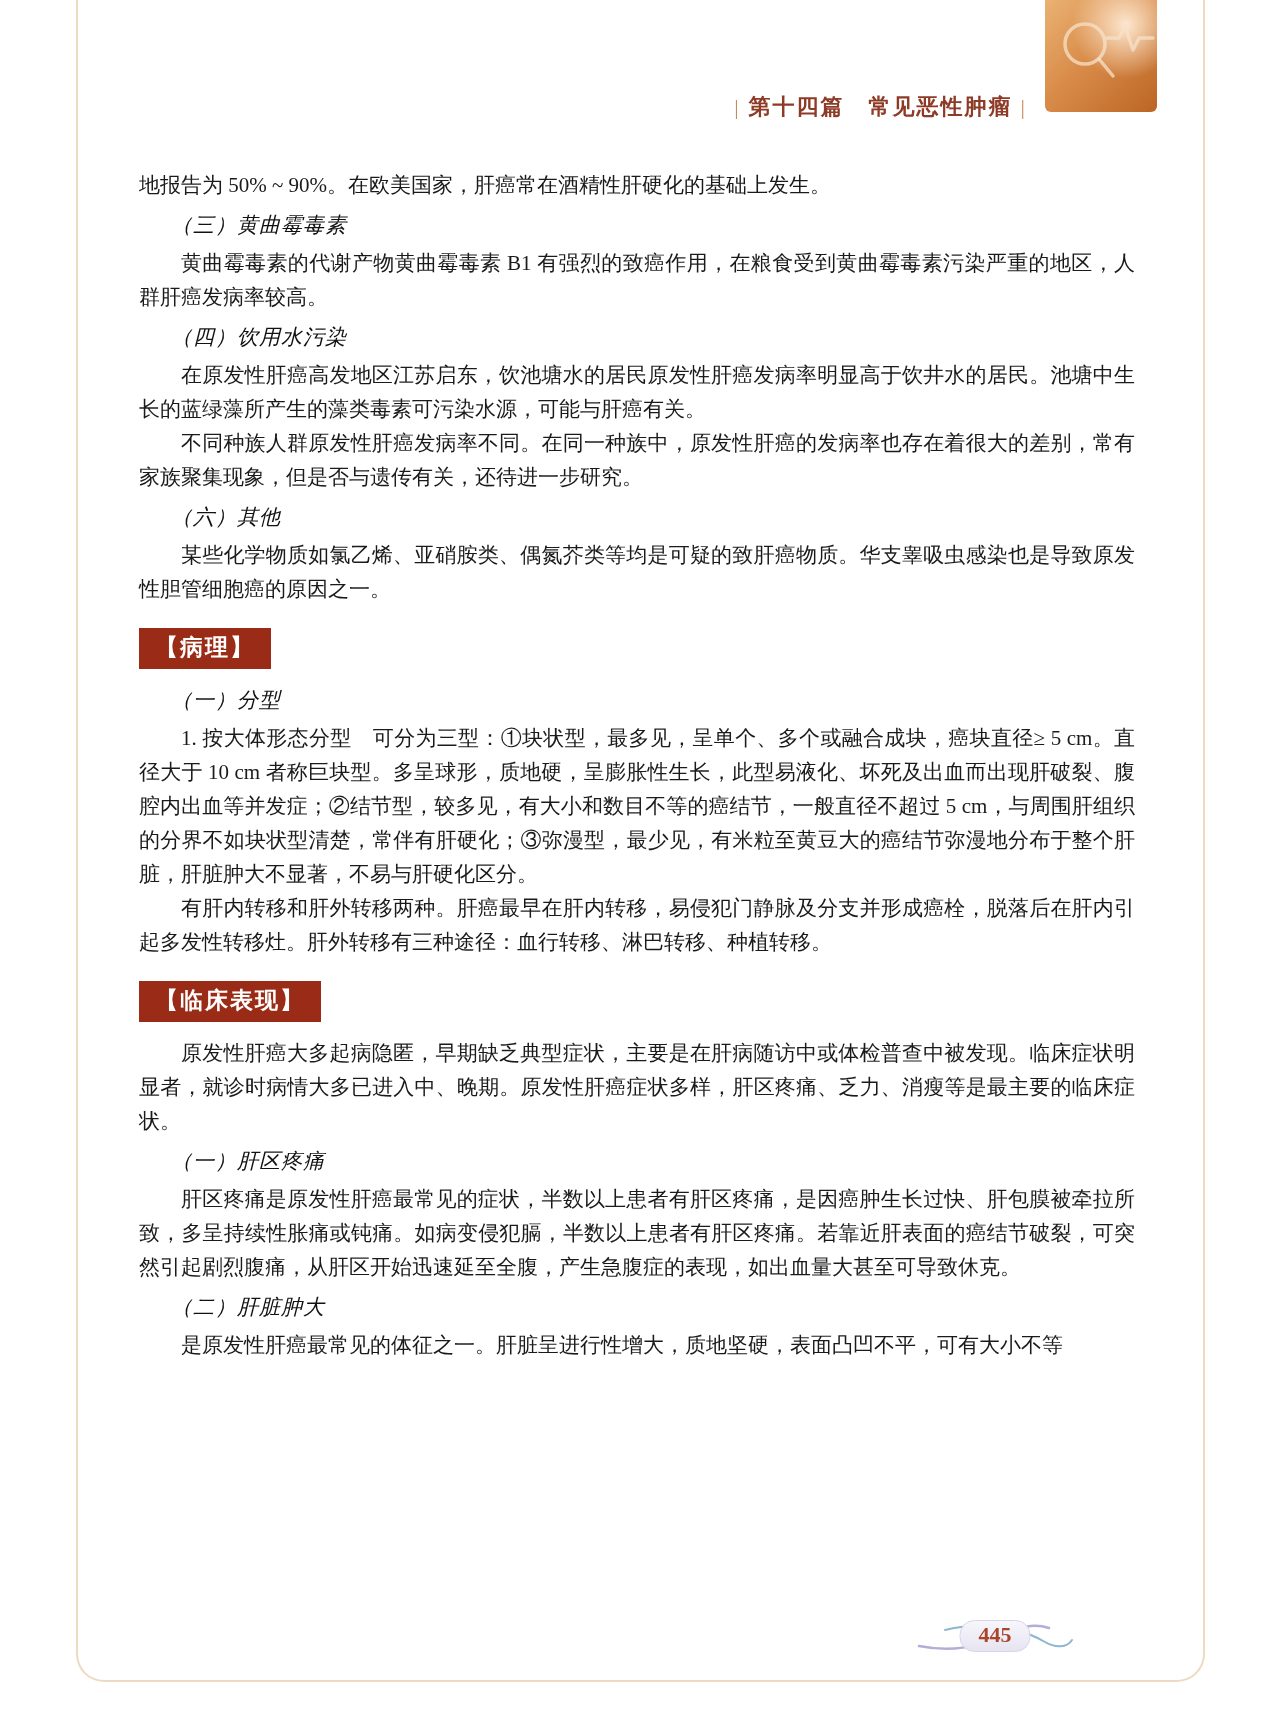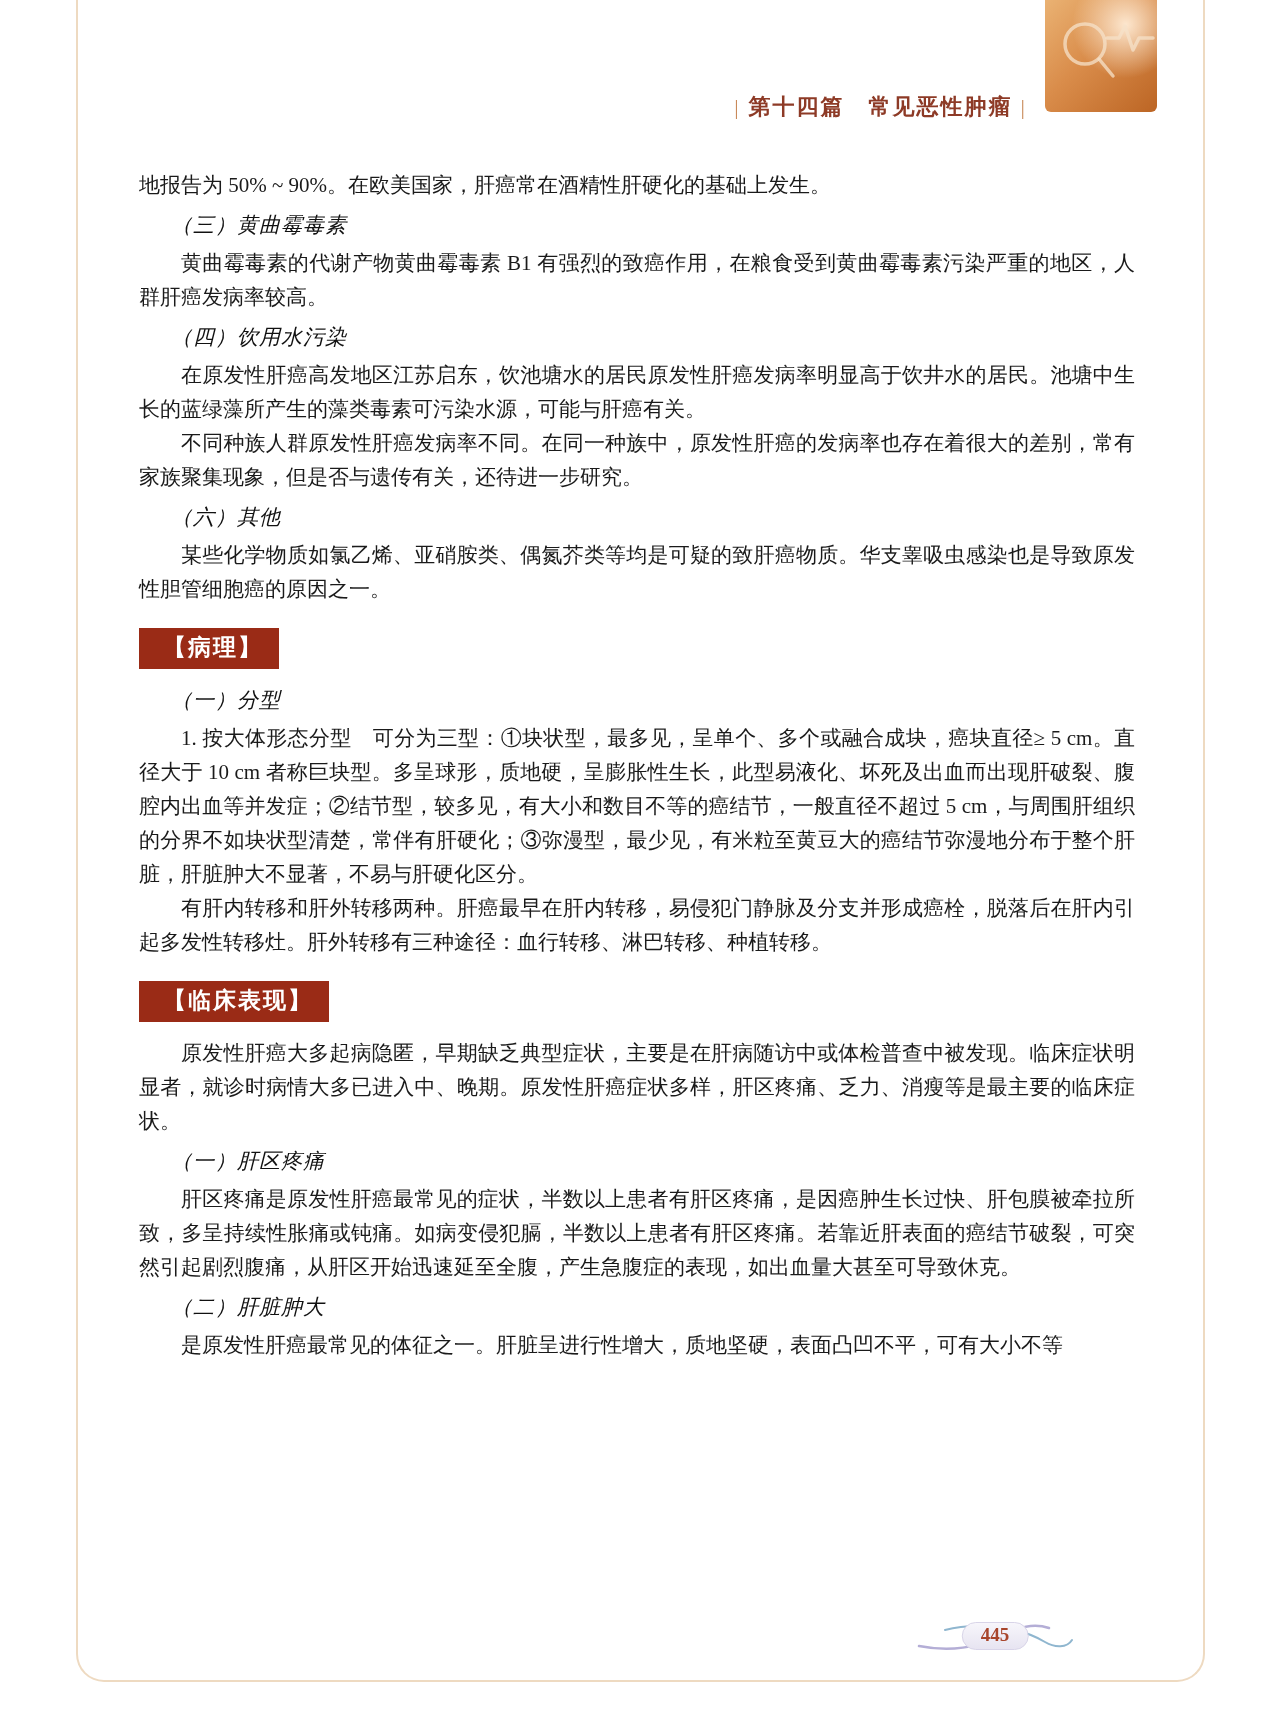--- a/index.html
+++ b/index.html
@@ -51,36 +51,36 @@
     letter-spacing:1px;
   }
 
   .section-row { margin:22px 0 14px; }
   .section-banner {
     display:inline-block;
     background:var(--banner_bg, #9a2b16);
     color:#ffffff;
     font-family:"Liberation Sans","DejaVu Sans",sans-serif;
     font-weight:bold; font-size:23px; line-height:1;
-    padding:8px 16px 10px 24px;
+    padding:8px 16px 10px 16px;
     letter-spacing:2px;
   }
 
   .pagefoot {
     position:absolute; right:200px; bottom:60px;
     width:160px; height:44px;
   }
   .pagefoot svg { position:absolute; inset:0; }
   .pagefoot .num {
     position:absolute; left:50%; top:50%; transform:translate(-50%,-50%);
     background:linear-gradient(180deg,#f7f6fb 0%, #e7e4f1 100%);
     border:1px solid #d8d4e8;
     border-radius:15px;
     padding:1px 18px 3px;
-    font-size:19px; font-weight:bold;
+    font-size:22px; font-weight:bold;
     color:var(--page_number, #a8452b);
     font-family:"Liberation Serif","DejaVu Serif",serif;
   }
 </style>
 </head>
 <body>
 
 <div class="page">
 
   <div class="frame"></div>

